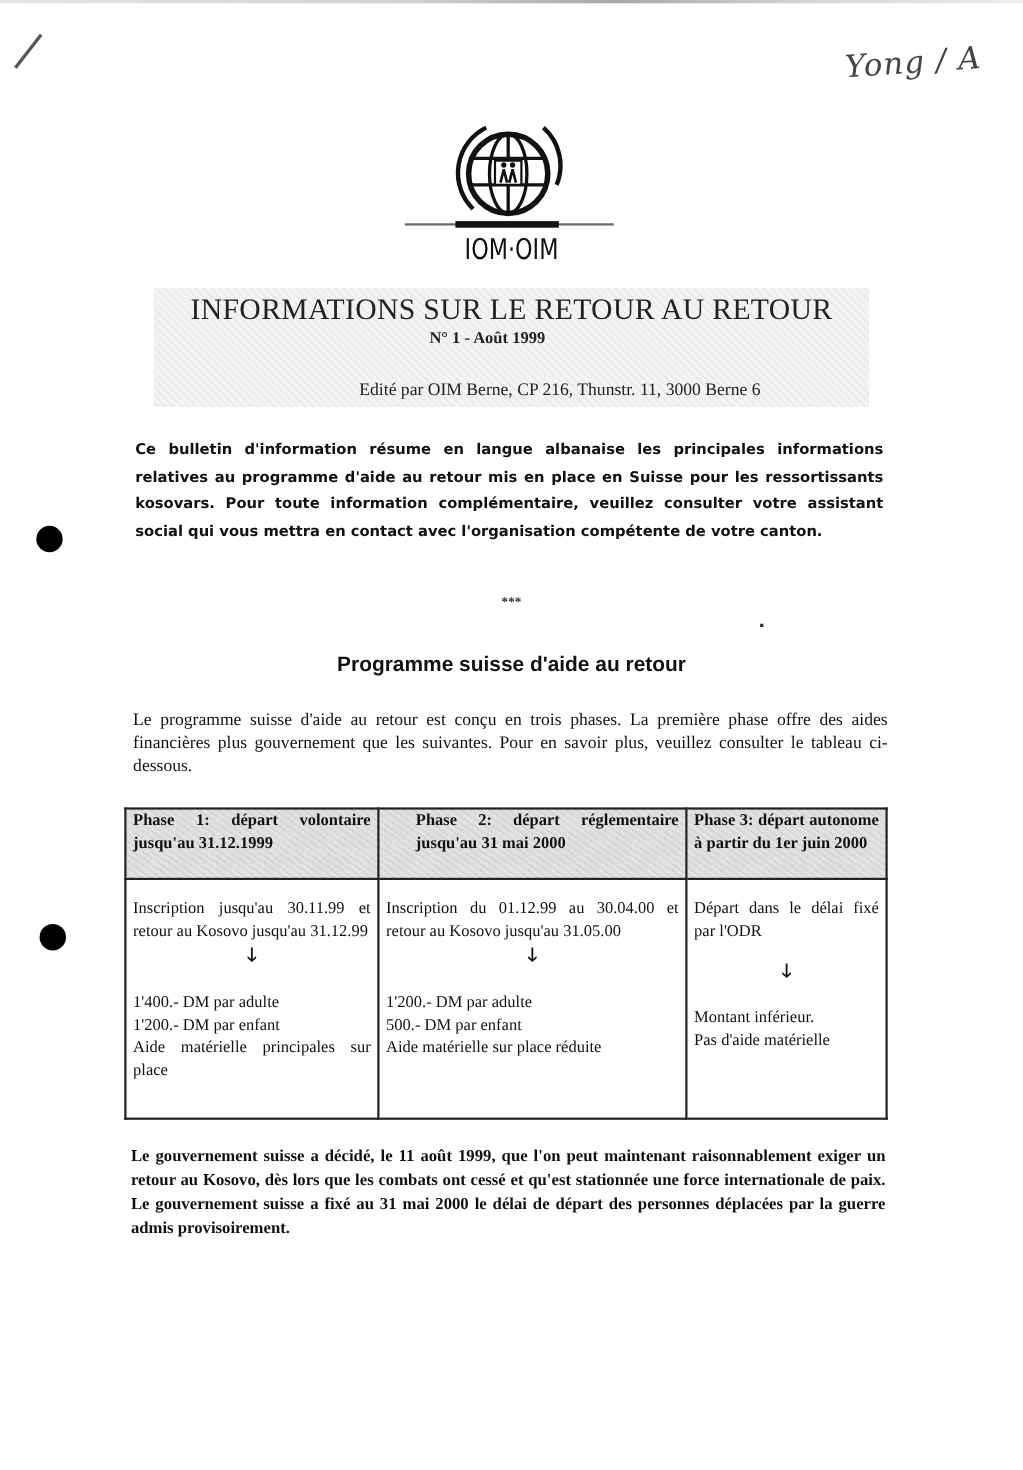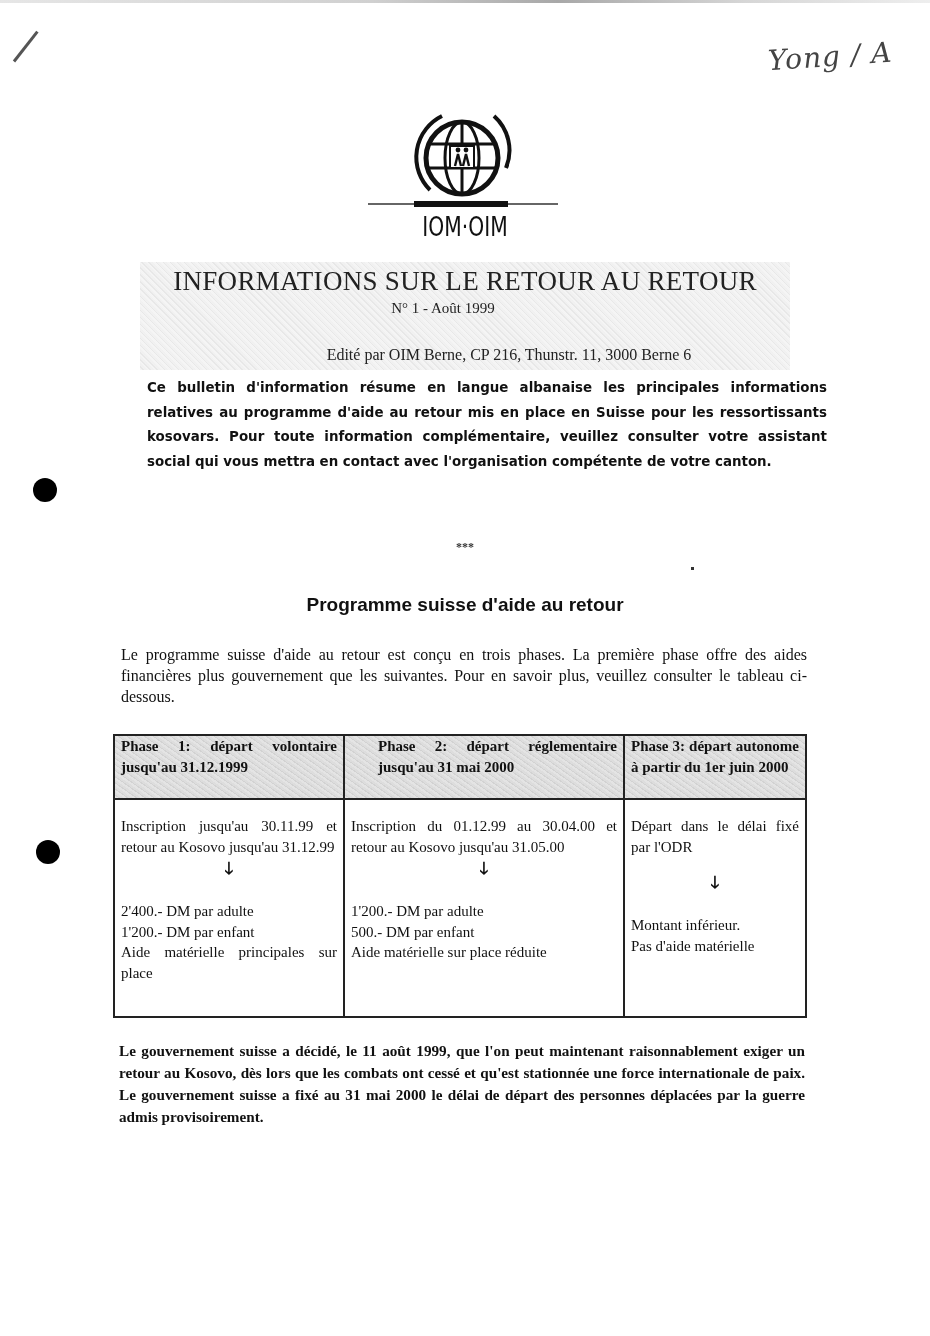--- a/index.html
+++ b/index.html
@@ -22,27 +22,27 @@
   .logo-rule-bold { position: absolute; left: 414px; top: 201px; width: 94px; height: 6px; background: #111; }
   .org { position: absolute; left: 0; width: 930px; top: 212px; text-align: center;
     font-family: "DejaVu Sans", sans-serif; font-size: 26px; letter-spacing: 0px; color: #111;
     transform: scaleX(0.78); }
 
   .band { position: absolute; left: 140px; top: 262px; width: 650px; height: 108px;
     background: repeating-linear-gradient(45deg, #f1f1f1 0 2px, #e0e0e0 2px 3px, #ececec 3px 5px); opacity: 0.75; }
   .title { position: absolute; left: 0; width: 930px; top: 266px; text-align: center;
     font-size: 27px; color: #222; letter-spacing: 0.3px; }
   .issue { position: absolute; left: 0; width: 886px; top: 300px; text-align: center;
-    font-size: 15px; font-weight: normal; color: #222; }
+    font-size: 15px; font-weight: bold; color: #222; }
   .editor { position: absolute; left: 0; width: 930px; top: 346px; text-align: center;
     font-size: 16px; color: #222; margin-left: 44px; }
 
-  .intro { position: absolute; left: 123px; top: 376px; width: 680px;
+  .intro { position: absolute; left: 123px; top: 398px; width: 680px;
     font-family: "DejaVu Sans", sans-serif; font-weight: bold; font-size: 13.4px; line-height: 24.5px;
-    text-align: justify; color: #111; margin-left: 24px; }
+    text-align: justify; color: #111; }
   .stars { position: absolute; left: 0; width: 930px; top: 540px; text-align: center;
     font-size: 12px; font-weight: bold; color: #333; }
   .dot { position: absolute; left: 691px; top: 567px; width: 3px; height: 3px; background: #333; }
 
   .h2 { position: absolute; left: 0; width: 930px; top: 594px; text-align: center;
     font-family: "Liberation Sans", sans-serif; font-weight: bold; font-size: 19px; color: #111; }
   .para { position: absolute; left: 121px; top: 644px; width: 686px; font-size: 16px; line-height: 21px;
     text-align: justify; color: #111; }
 
   table.phases { position: absolute; left: 113px; top: 734px; width: 694px; border-collapse: collapse;
@@ -101,21 +101,21 @@
   <tbody>
       <tr>
     <th class="c1">Phase 1: départ volontaire jusqu'au 31.12.1999</th>
     <th class="c2">Phase 2: départ réglementaire jusqu'au 31 mai 2000</th>
     <th>Phase 3: départ autonome à partir du 1er juin 2000</th>
   </tr>
   <tr>
     <td>
       <div>Inscription jusqu'au 30.11.99 et retour au Kosovo jusqu'au 31.12.99</div>
       <div class="arrow">🡓</div>
-      <div>2'400.- DM par adulte</div>
+      <div>1'400.- DM par adulte</div>
       <div>1'200.- DM par enfant</div>
       <div>Aide matérielle principales sur place</div>
     </td>
     <td>
       <div>Inscription du 01.12.99 au 30.04.00 et retour au Kosovo jusqu'au 31.05.00</div>
       <div class="arrow">🡓</div>
       <div>1'200.- DM par adulte</div>
       <div>500.- DM par enfant</div>
       <div>Aide matérielle sur place réduite</div>
     </td>

